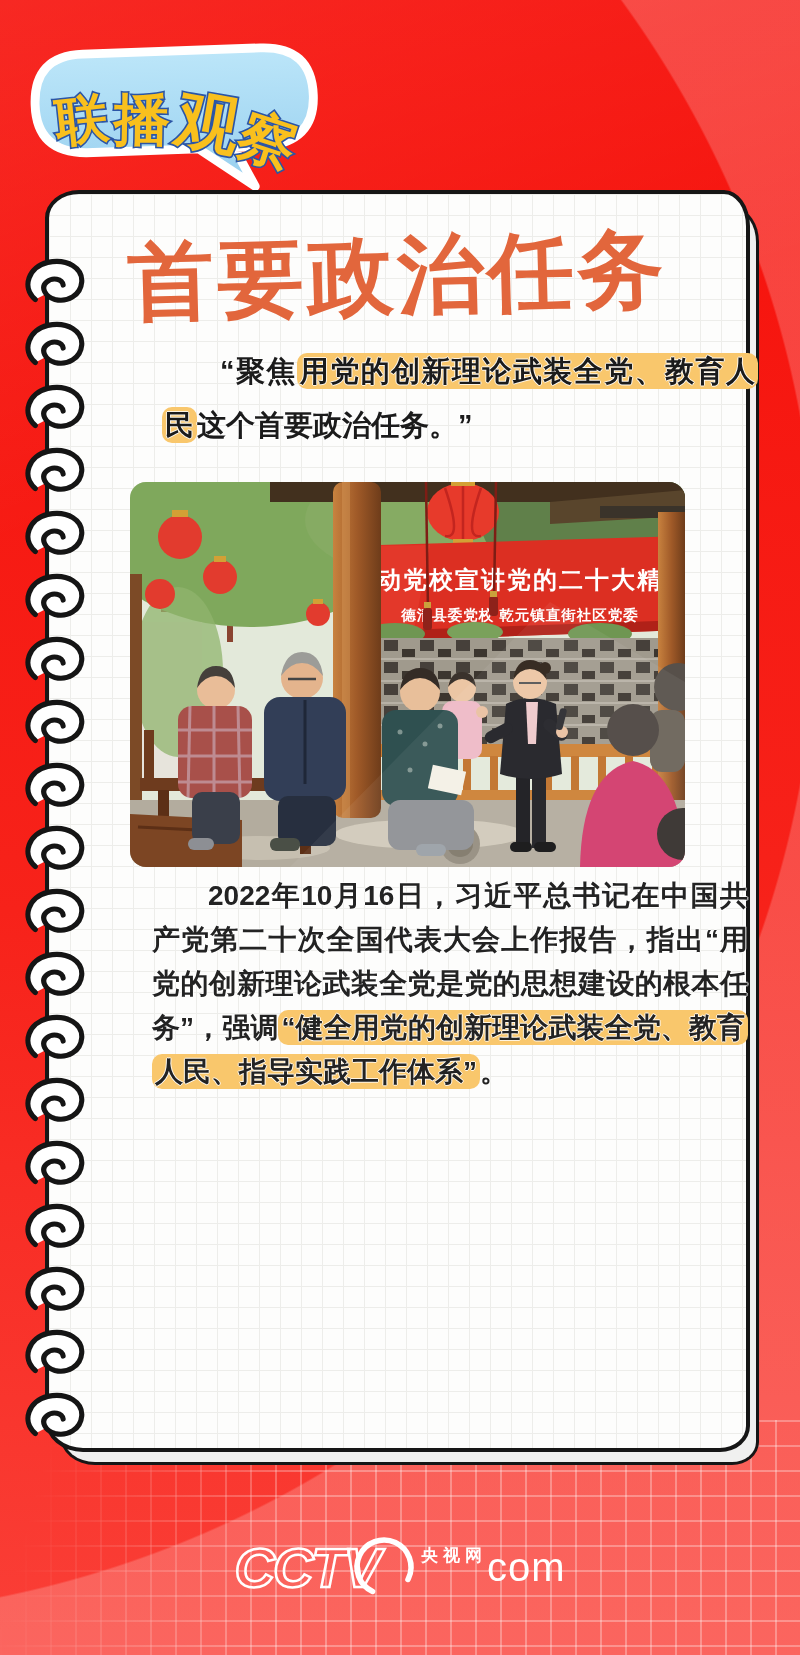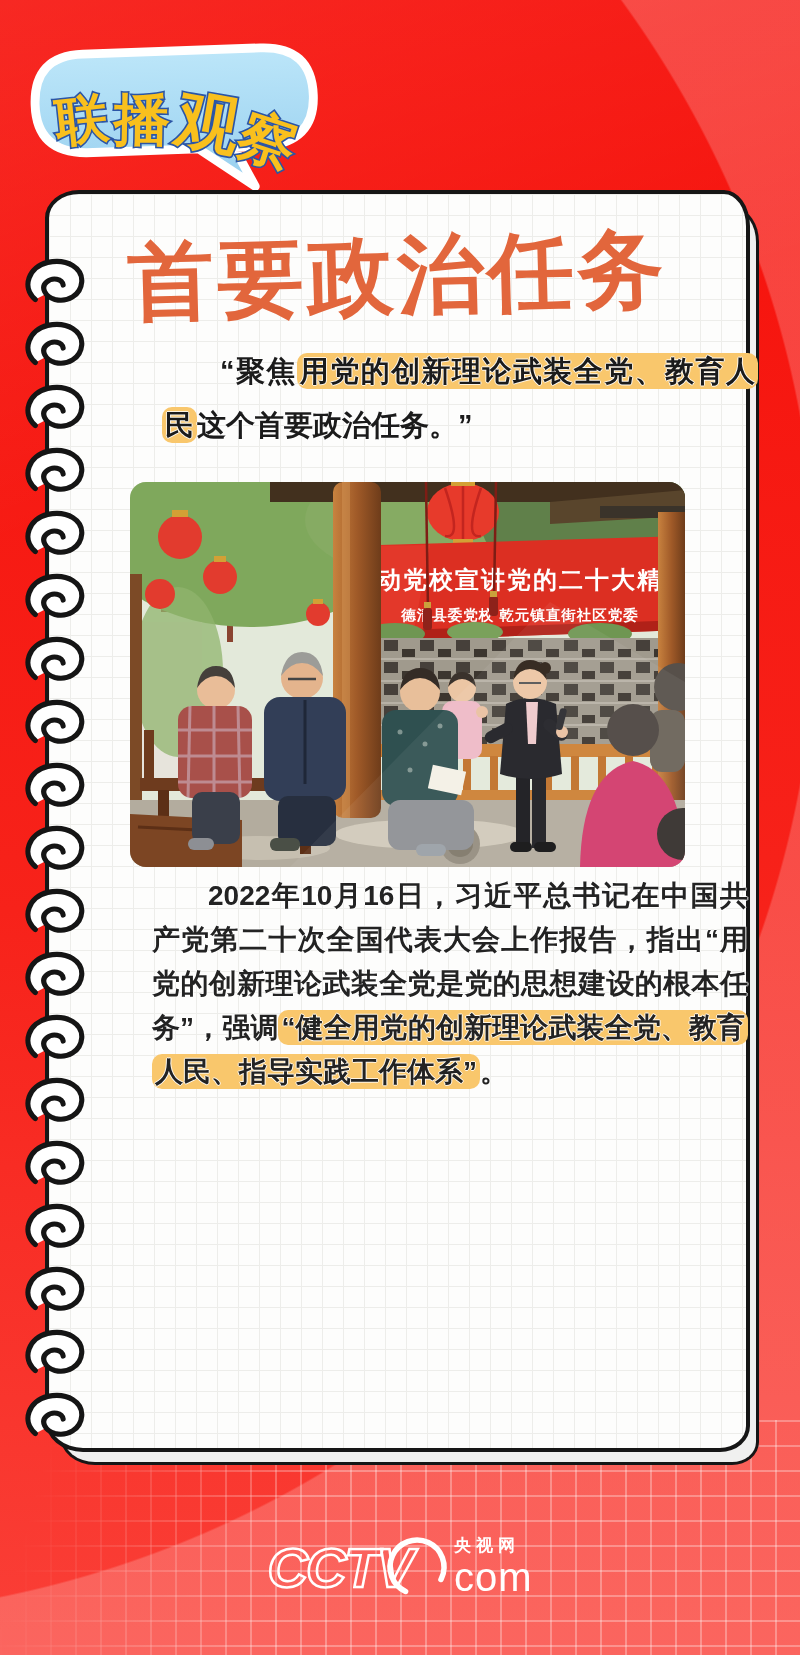--- a/index.html
+++ b/index.html
@@ -48,21 +48,21 @@
   .photo{position:absolute;top:288px;left:81px;width:555px;height:385px;border-radius:16px;
     overflow:hidden;background:#dfe5d6;}
   .photo svg{display:block;width:100%;height:100%;}
   .photo text{font-family:"Liberation Sans",sans-serif;}
   
   .footer{position:absolute;top:1534px;left:0;right:0;display:flex;justify-content:center;align-items:center;}
   .cctv{display:flex;align-items:center;}
   .cctv-text{font-style:italic;font-weight:bold;font-size:56px;letter-spacing:-2px;
     color:transparent;-webkit-text-stroke:2.5px #fff;}
   .cctv-ring{width:66px;height:66px;margin-left:-28px;margin-right:4px;}
-  .site{display:flex;flex-direction:column;line-height:1;}
+  .site{display:flex;flex-direction:row;line-height:1;}
   .site-cn{font-size:17px;color:#fff;letter-spacing:5px;font-weight:bold;margin-bottom:3px;}
   .site-com{font-size:40px;color:#fff;font-weight:normal;letter-spacing:1px;}
 </style>
 </head>
 <body>
 
 <div class="poster">
   <div class="bg-grid"></div>
 
   <div class="logo">

